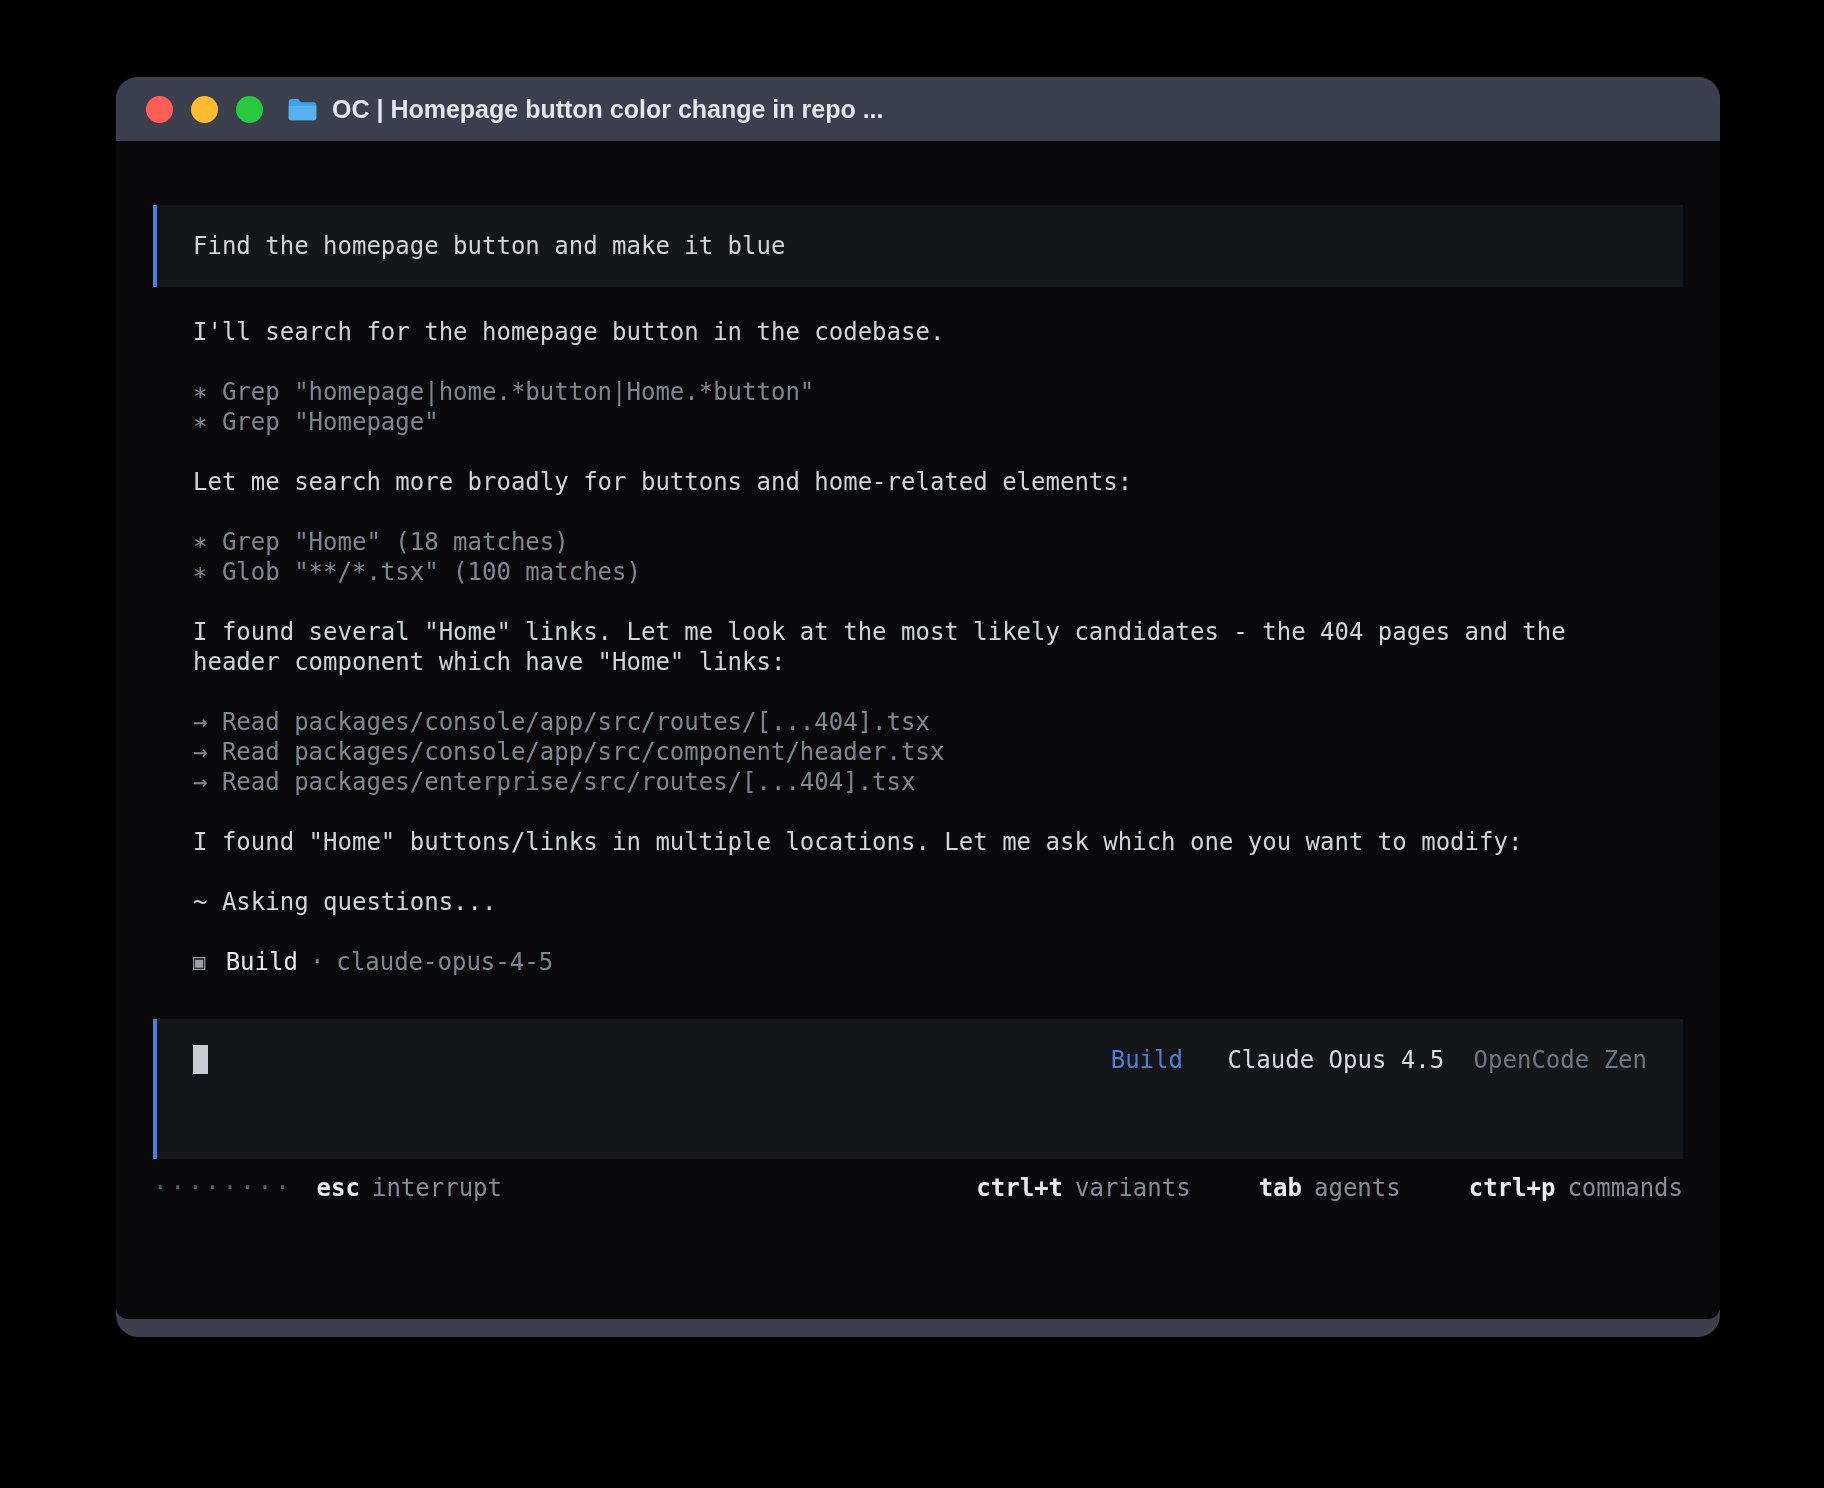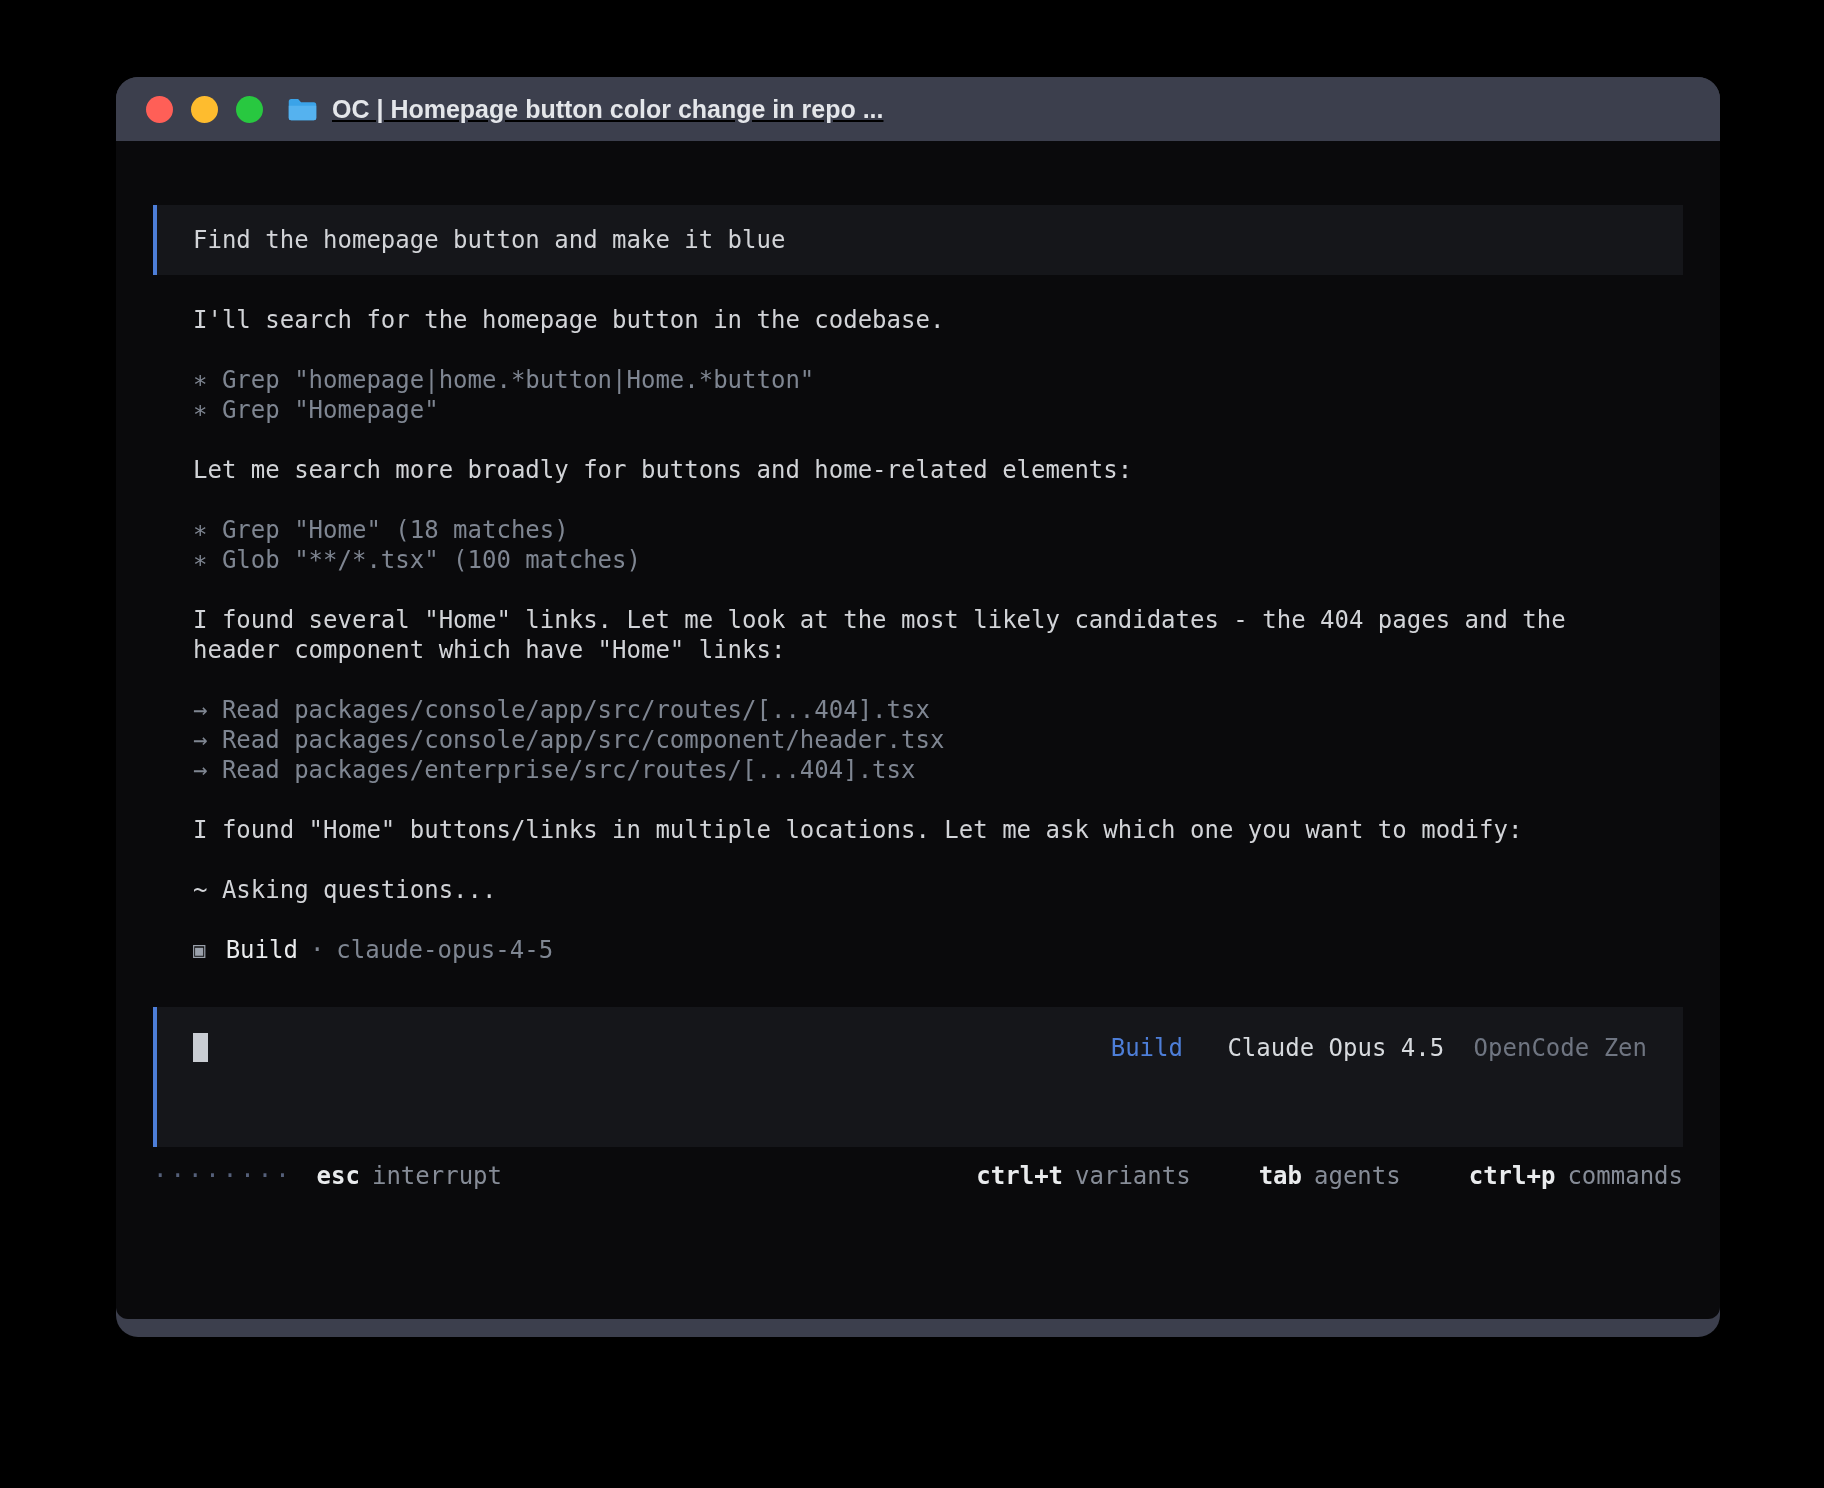--- a/index.html
+++ b/index.html
@@ -35,21 +35,20 @@
   }
   .light.red { background: #ff5f57; }
   .light.yellow { background: #febc2e; }
   .light.green { background: #28c840; }
 
   .titlewrap {
     display: flex;
     align-items: center;
     gap: 14px;
     margin-left: 24px;
-    text-decoration: underline;
   }
   .folder { display: inline-flex; }
   .title {
     font-family: "Liberation Sans", sans-serif;
     font-weight: bold;
     font-size: 25px;
     color: #e4e6ea;
     white-space: nowrap;
   }
 
@@ -79,21 +78,21 @@
     font-size: 24px;
     font-weight: bold;
     color: #eceef0;
     white-space: nowrap;
   }
   .h-stats { font-size: 24px; color: #8b919c; white-space: nowrap; }
   .h-pct { margin-left: 30px; }
 
   .user-block {
     margin-top: 31px;
-    height: 70px;
+    height: 82px;
     display: flex;
     align-items: center;
     padding: 0 36px;
     font-size: 24px;
     color: #d2d4d8;
   }
 
   
   .conv {
     margin-top: 30px;

